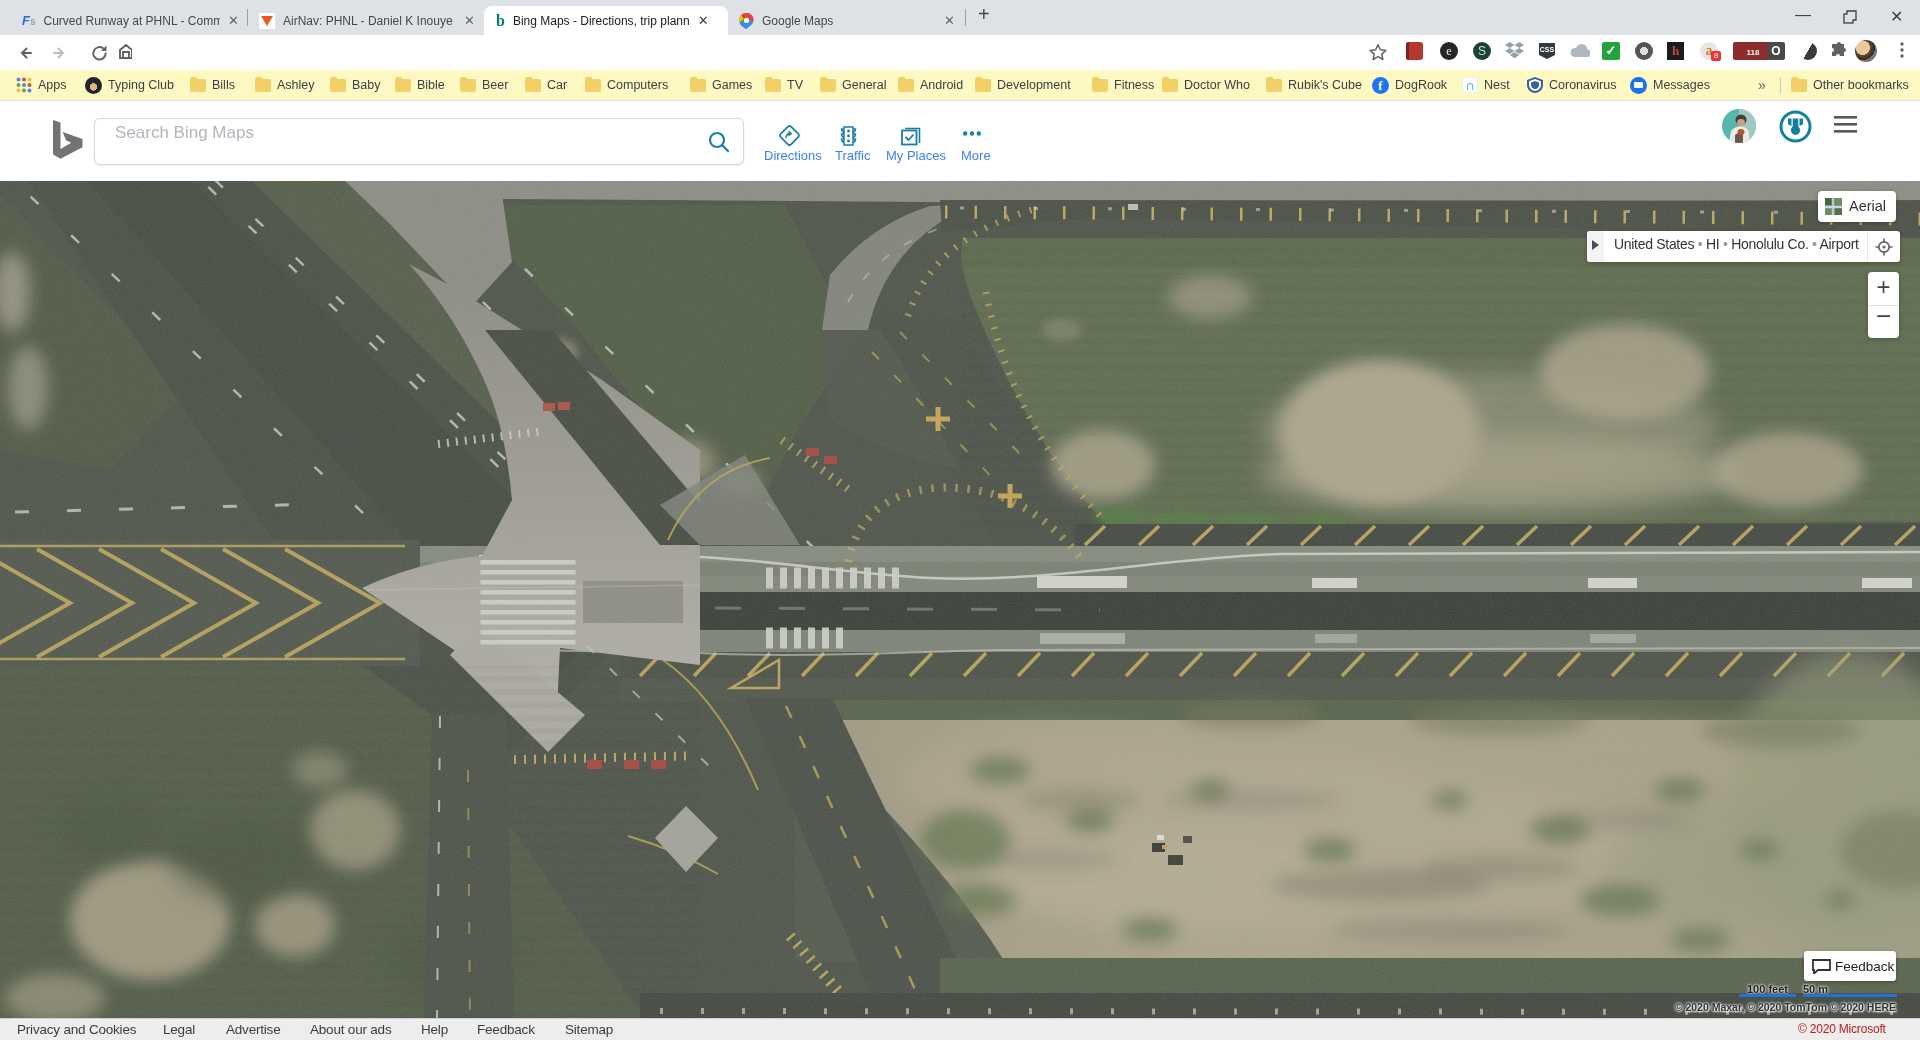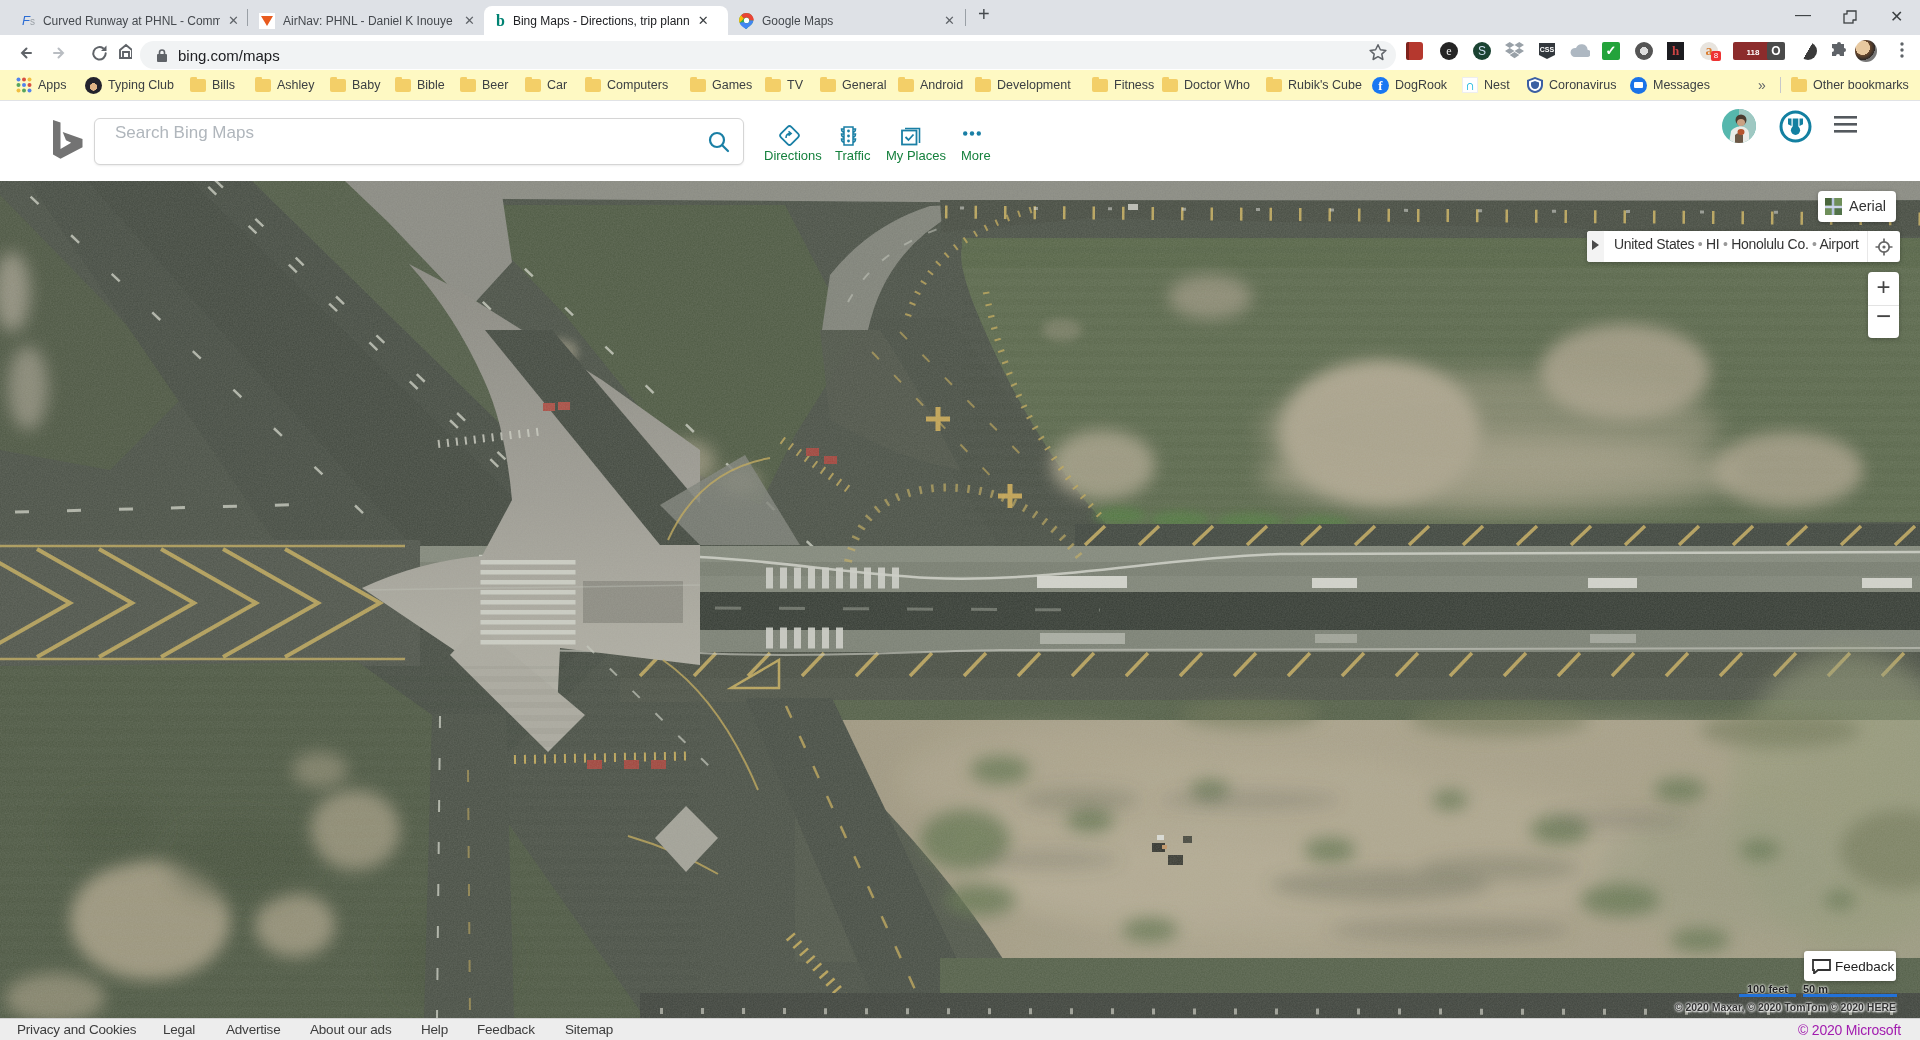--- a/index.html
+++ b/index.html
@@ -21,21 +21,21 @@
 #map{position:absolute;left:0;top:181px;width:1920px;height:837px}
 #footer{position:absolute;left:0;top:1018px;width:1920px;height:22px;background:#ededed;border-top:1px solid #d0d0d0;font-size:13.5px;letter-spacing:-0.2px;color:#3d3d3d}
 #footer span{position:absolute;top:3px;white-space:nowrap}
 .mapbtn{position:absolute;background:#fff;border-radius:4px;box-shadow:0 1px 4px rgba(0,0,0,.28)}
 </style>
 </head>
 <body>
 
 <div id="tabbar">
   <div class="tab" style="left:12px;width:235px">
-    <span style="margin:0 8px 0 10px;flex:none;font-weight:normal;font-size:13px"><span style="color:#2b6cd4;font-style:italic">F</span><span style="color:#9aa0a6;font-size:10px">s</span></span>
+    <span style="margin:0 8px 0 10px;flex:none;font-weight:bold;font-size:13px"><span style="color:#2b6cd4;font-style:italic">F</span><span style="color:#9aa0a6;font-size:10px">s</span></span>
     <span class="ttl">Curved Runway at PHNL - Comm</span>
       <span class="tabx">✕</span>
   </div>
   <div class="tabsep" style="left:247px"></div>
   <div class="tab" style="left:249px;width:234px">
     <span style="margin:0 8px 0 10px;flex:none;width:16px;height:16px;background:#fff;display:flex;align-items:center;justify-content:center">
         <span style="width:0;height:0;border-left:6px solid transparent;border-right:6px solid transparent;border-top:10px solid #e85a1e"></span>
       </span>
     <span class="ttl">AirNav: PHNL - Daniel K Inouye In</span>
       <span class="tabx">✕</span>
@@ -73,27 +73,20 @@
     <g stroke="#5f6368" stroke-width="2" fill="none" stroke-linecap="round">
       <path d="M19 16h-9m4.5-4.5L10 16l4.5 4.5"></path>
       <g stroke="#b9bdc2">
           <path d="M42 16h9m-4.5-4.5L51 16l-4.5 4.5"></path>
         </g>
       <path d="M91 11.2a6.2 6.2 0 1 0 2.7 5.1" stroke-width="2"></path>
         <path d="M94.5 8.5v5.5H89" fill="#5f6368" stroke="none"></path>
       <path d="M111 21v-6h6v6m-9 0v-8l6-5 6 5v8z" stroke-width="1.9"></path>
     </g>
   </svg>
-  <div id="omni">
-    <svg style="margin-left:16px" width="12" height="15" viewBox="0 0 12 15">
-        <rect x="1" y="6" width="10" height="8" rx="1" fill="#5f6368"></rect>
-        <path d="M3.5 6V4.5a2.5 2.5 0 0 1 5 0V6" fill="none" stroke="#5f6368" stroke-width="1.6"></path>
-      </svg>
-    <span style="margin-left:10px;font-size:15px;color:#202124">bing.com/maps</span>
-  </div>
   <svg class="abs" style="left:1368px;top:8px" width="20" height="20" viewBox="0 0 20 20">
       <path d="M10 1.8l2.4 5 5.5.6-4.1 3.7 1.1 5.4L10 13.7l-4.9 2.8 1.1-5.4L2.1 7.4l5.5-.6z" fill="none" stroke="#5f6368" stroke-width="1.5" stroke-linejoin="round"></path>
     </svg>
 
   <div id="extrow">
     <span class="abs" style="left:1406px;top:7px;width:17px;height:18px;background:#b5382e;border-radius:2px 3px 3px 2px;border-left:3px solid #7e231c"></span>
     <span class="abs" style="left:1440px;top:7px;width:18px;height:18px;border-radius:50%;background:#252525;color:#eee;font-size:12px;text-align:center;line-height:18px;font-family:'Liberation Serif',serif">e</span>
     <span class="abs" style="left:1473px;top:7px;width:18px;height:18px;border-radius:50%;background:#1b4332;color:#cde;font-size:12px;text-align:center;line-height:18px">S</span>
     <svg class="abs" style="left:1505px;top:7px" width="19" height="18" viewBox="0 0 19 18">
         <path d="M4.7 0L0 3l4.7 3L9.5 3zM14.3 0L9.5 3l4.8 3L19 3zM0 9l4.7-3 4.8 3-4.8 3zM9.5 9l4.8-3L19 9l-4.7 3zM4.7 13l4.8-3 4.8 3-4.8 3.2z" fill="#99a1a8"></path>
@@ -174,21 +167,21 @@
   <svg class="abs" style="left:53px;top:19px" width="30" height="41" viewBox="0 0 30 41">
       <path d="M0 0l7.5 2.6v26.3l10.7-6.2-5.2-2.4-3.3-8.2 19.8 7v8.1L7.5 38.8 0 34.6z" fill="#737373"></path>
     </svg>
   <div class="abs" style="left:94px;top:17px;width:650px;height:47px;background:#fff;border:1px solid #d5d5d5;border-radius:6px;box-shadow:0 1px 2px rgba(0,0,0,.08)">
     <span style="position:absolute;left:20px;top:4px;font-size:17px;color:#b0b6bc">Search Bing Maps</span>
     <svg style="position:absolute;right:12px;top:11px" width="24" height="24" viewBox="0 0 24 24">
         <circle cx="10" cy="10" r="7" fill="none" stroke="#1a7fa5" stroke-width="2.2"></circle>
         <path d="M15.2 15.2L21 21" stroke="#1a7fa5" stroke-width="2.2" stroke-linecap="round"></path>
       </svg>
   </div>
-  <div id="bingnav" style="position:absolute;left:0;top:0;width:100%;height:100%;font-size:13px;color:#15803d">
+  <div id="bingnav" style="position:absolute;left:0;top:0;width:100%;height:100%;font-size:13px;color:#3b82f6">
     <svg class="abs" style="left:779px;top:24px" width="21" height="21" viewBox="0 0 21 21">
         <rect x="3.2" y="3.2" width="14.6" height="14.6" rx="2.5" transform="rotate(45 10.5 10.5)" fill="none" stroke="#1a7fa5" stroke-width="1.8"></rect>
         <path d="M7 13c0-3 1.5-4.5 4.5-4.5m-2-2.2l2.6 2.2-2.6 2.2" fill="none" stroke="#1a7fa5" stroke-width="1.6"></path>
       </svg>
     <span class="abs" style="left:764px;top:47px">Directions</span>
     <svg class="abs" style="left:839px;top:24px" width="19" height="22" viewBox="0 0 19 22">
         <path d="M5 2h9v18H5zM5 4H2.5c0 2 1 3 2.5 3.5zM5 9H2.5c0 2 1 3 2.5 3.5zM5 14H2.5c0 2 1 3 2.5 3.5zM14 4h2.5c0 2-1 3-2.5 3.5zM14 9h2.5c0 2-1 3-2.5 3.5zM14 14h2.5c0 2-1 3-2.5 3.5z" fill="none" stroke="#1a7fa5" stroke-width="1.5"></path>
         <circle cx="9.5" cy="6" r="1.4" fill="#1a7fa5"></circle>
         <circle cx="9.5" cy="11" r="1.4" fill="#1a7fa5"></circle>
         <circle cx="9.5" cy="16" r="1.4" fill="#1a7fa5"></circle>
@@ -512,14 +505,14 @@
 </div>
 
 <div id="footer">
   <span style="left:17px">Privacy and Cookies</span>
   <span style="left:163px">Legal</span>
   <span style="left:226px">Advertise</span>
   <span style="left:310px">About our ads</span>
   <span style="left:421px">Help</span>
   <span style="left:477px">Feedback</span>
   <span style="left:565px">Sitemap</span>
-  <span style="left:1798px;color:#a21caf;font-size:14px">© 2020 Microsoft</span>
+  <span style="left:1798px;color:#b91c1c;font-size:12px">© 2020 Microsoft</span>
 </div>
 
 </body></html>

